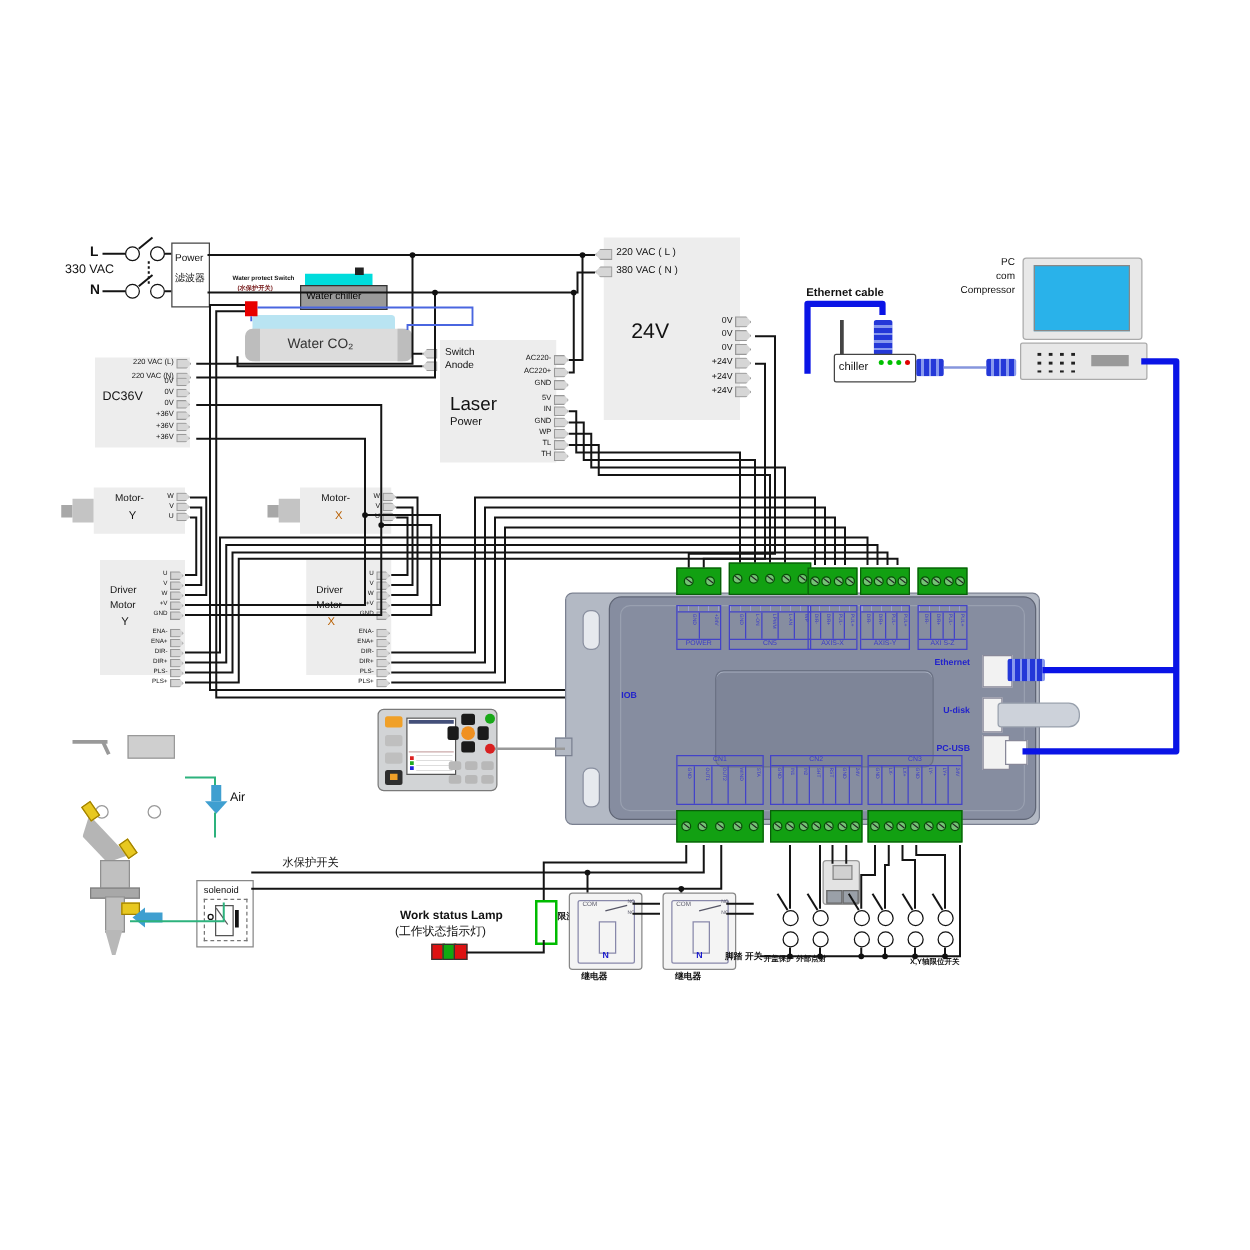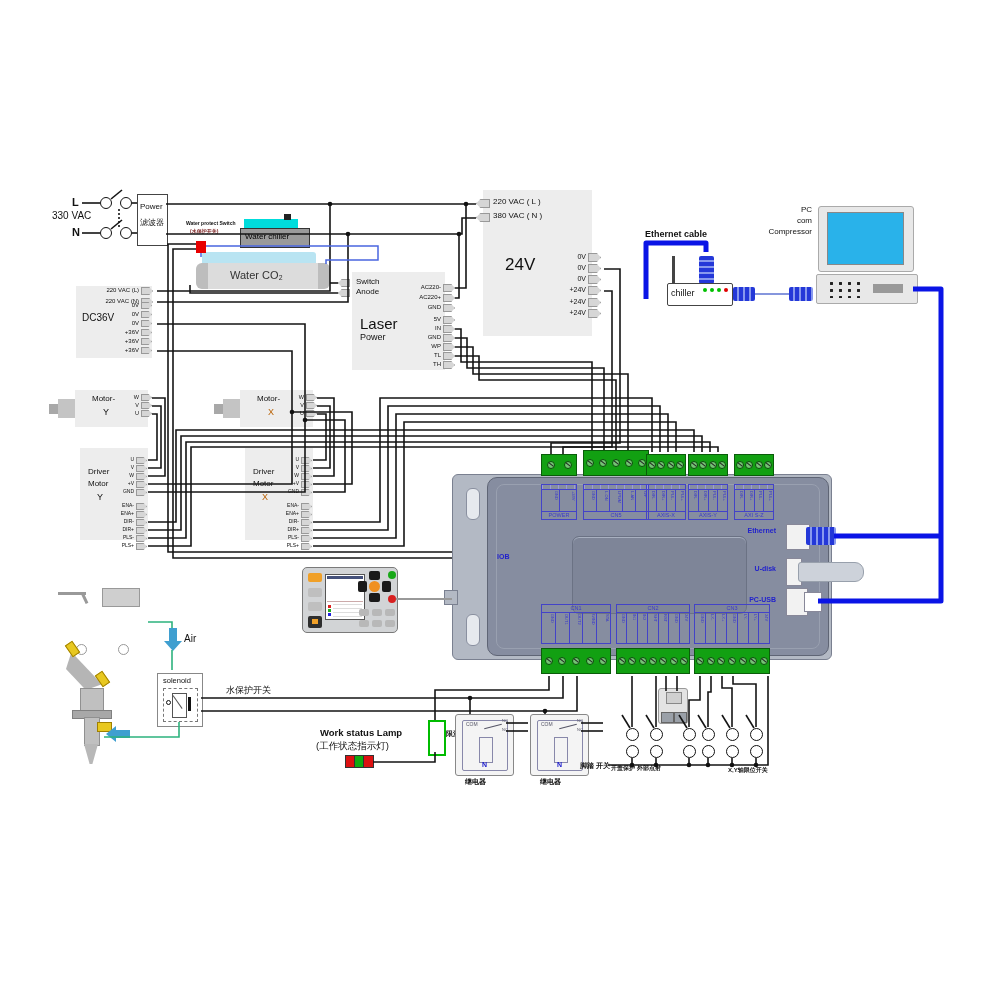--- a/index.html
+++ b/index.html
@@ -430,21 +430,21 @@
 
   <div style="position:absolute;left:102px;top:588px;width:36px;height:17px;background:#cfcfcf;border:1px solid #999"></div>
   <span class="circ" style="left:76px;top:644px;width:11px;height:11px;border-color:#999"></span>
   <span class="circ" style="left:118px;top:644px;width:11px;height:11px;border-color:#999"></span>
   <div style="position:absolute;left:58px;top:592px;width:28px;height:3px;background:#999"></div>
   <div style="position:absolute;left:83px;top:592px;width:3px;height:12px;background:#999;transform:rotate(-25deg)"></div>
   <div style="position:absolute;left:169px;top:628px;width:8px;height:13px;background:#3f9fd0"></div>
   <div style="position:absolute;left:164px;top:641px;width:0;height:0;border-left:9px solid transparent;border-right:9px solid transparent;border-top:10px solid #3f9fd0"></div>
   <span class="t" style="left:184px;top:633px;font-size:10px">Air</span>
 
-  <div class="wbox" style="left:157px;top:673px;width:44px;height:52px;border-color:#888">
+  <div class="wbox" style="left:157px;top:704px;width:44px;height:52px;border-color:#888">
     <span class="t" style="left:5px;top:3px;font-size:7.5px">solenoid</span>
     <div style="position:absolute;left:5px;top:14px;width:33px;height:32px;border:1px dashed #777">
       <div style="position:absolute;left:8px;top:4px;width:13px;height:23px;border:1px solid #555"></div>
       <div style="position:absolute;left:9px;top:6px;width:16px;height:1px;background:#555;transform:rotate(55deg);transform-origin:left"></div>
       <span class="circ" style="left:2px;top:11px;width:5px;height:5px;border-width:1px"></span>
       <div style="position:absolute;left:24px;top:8px;width:3px;height:14px;background:#111"></div>
     </div>
   </div>
   <span class="t" style="left:226px;top:686px;font-size:9px">水保护开关</span>
 

